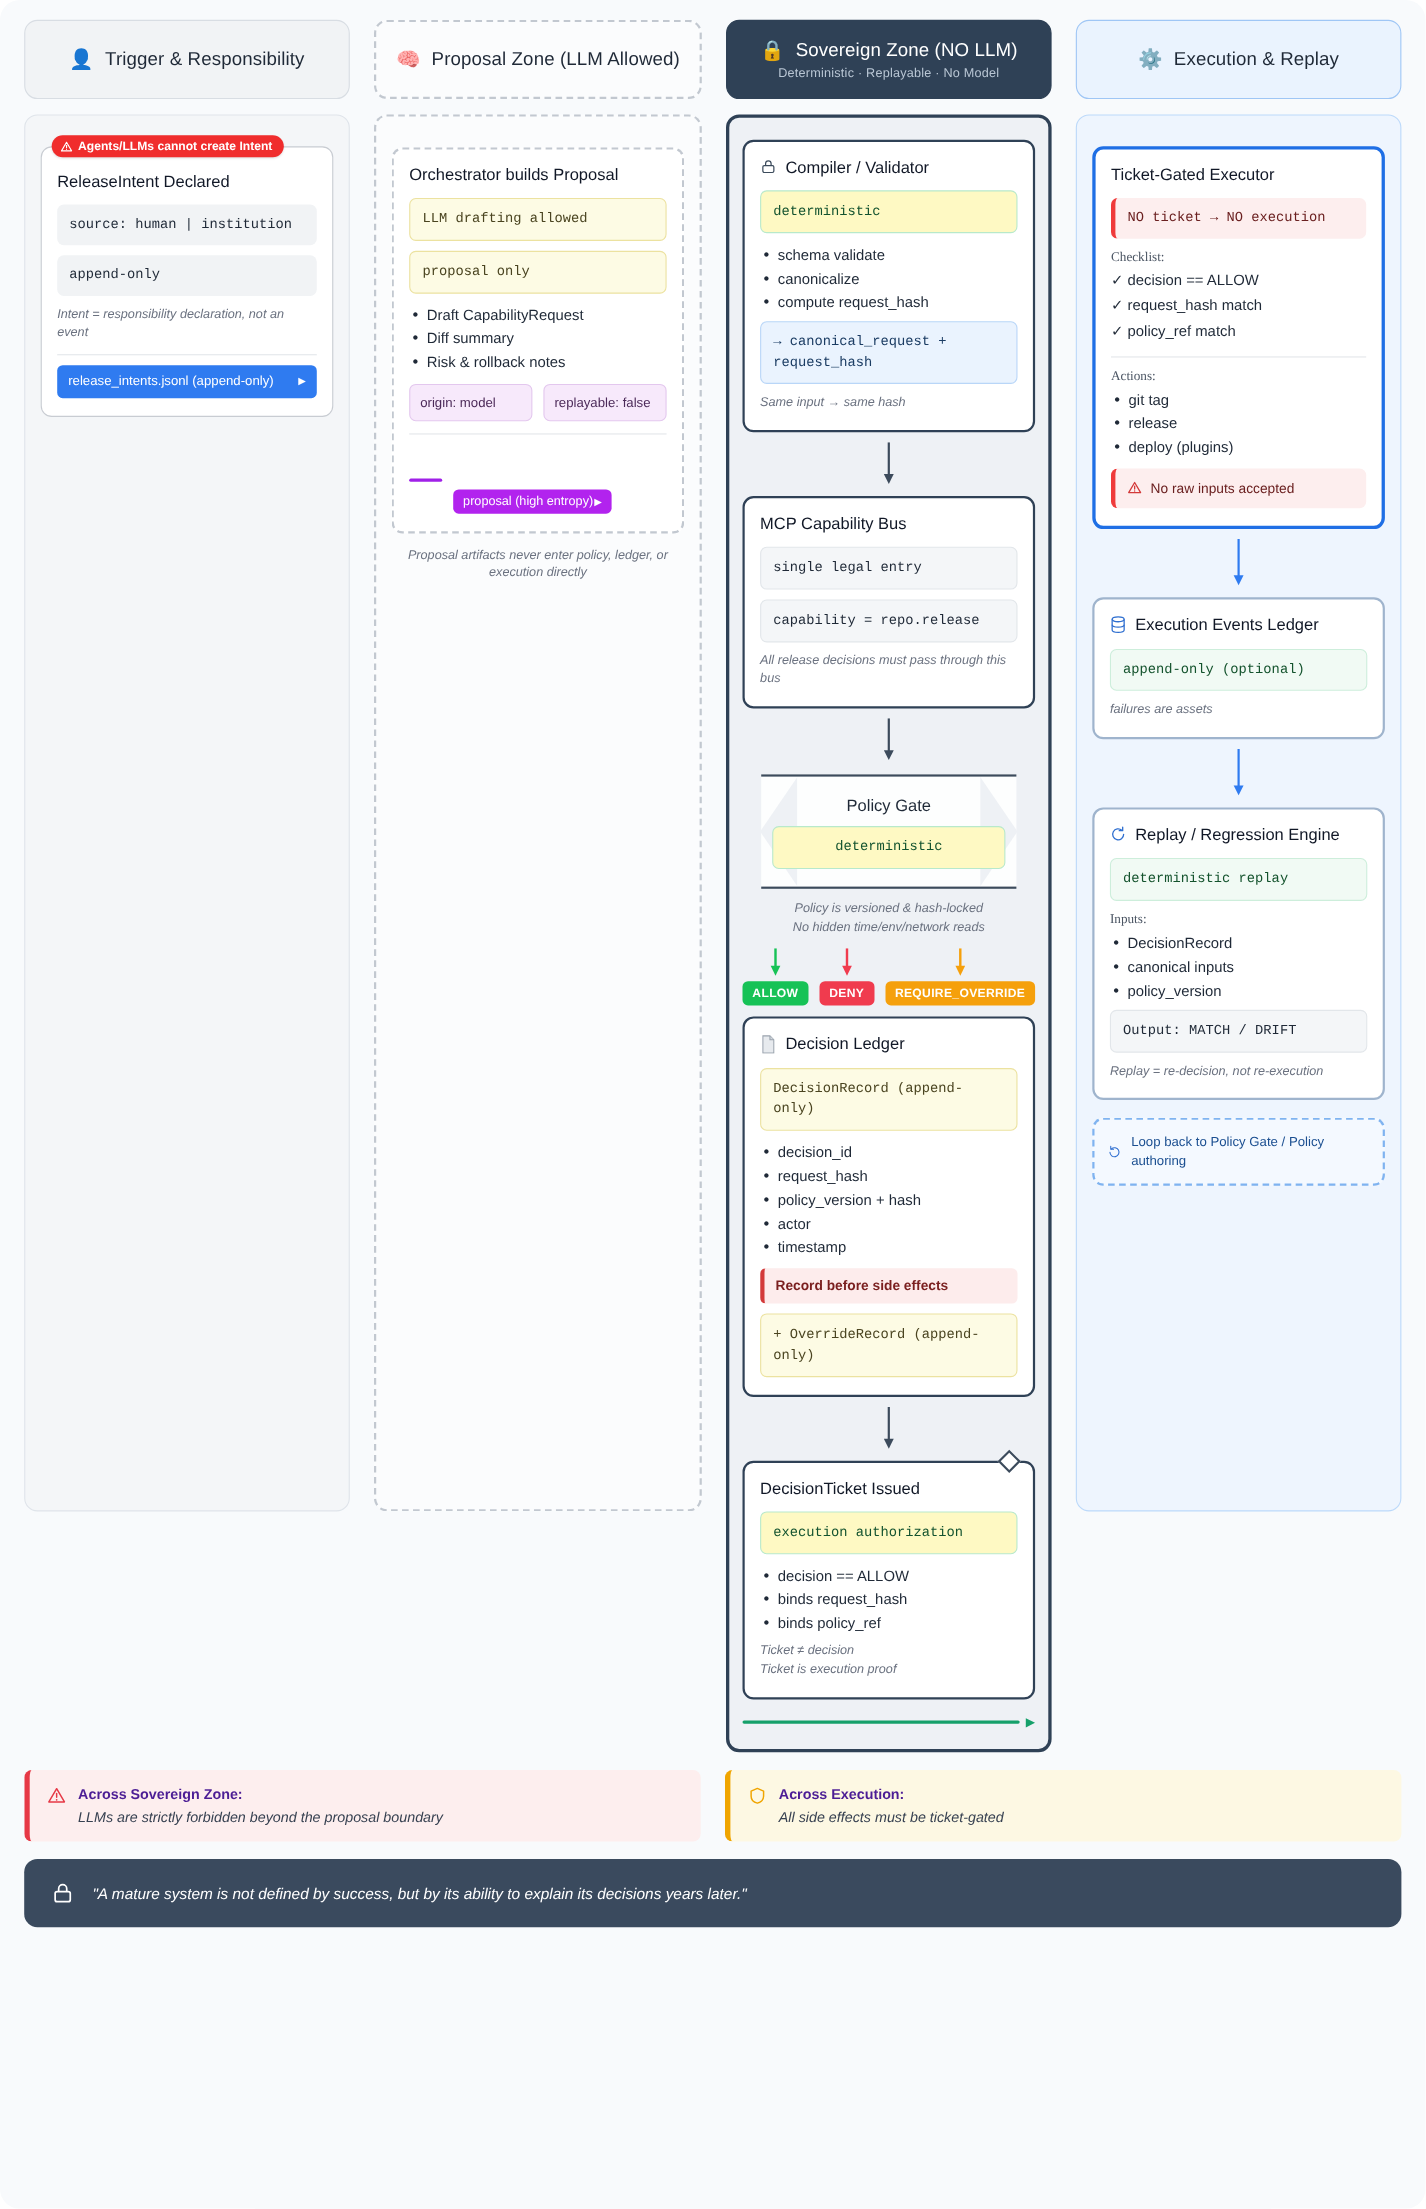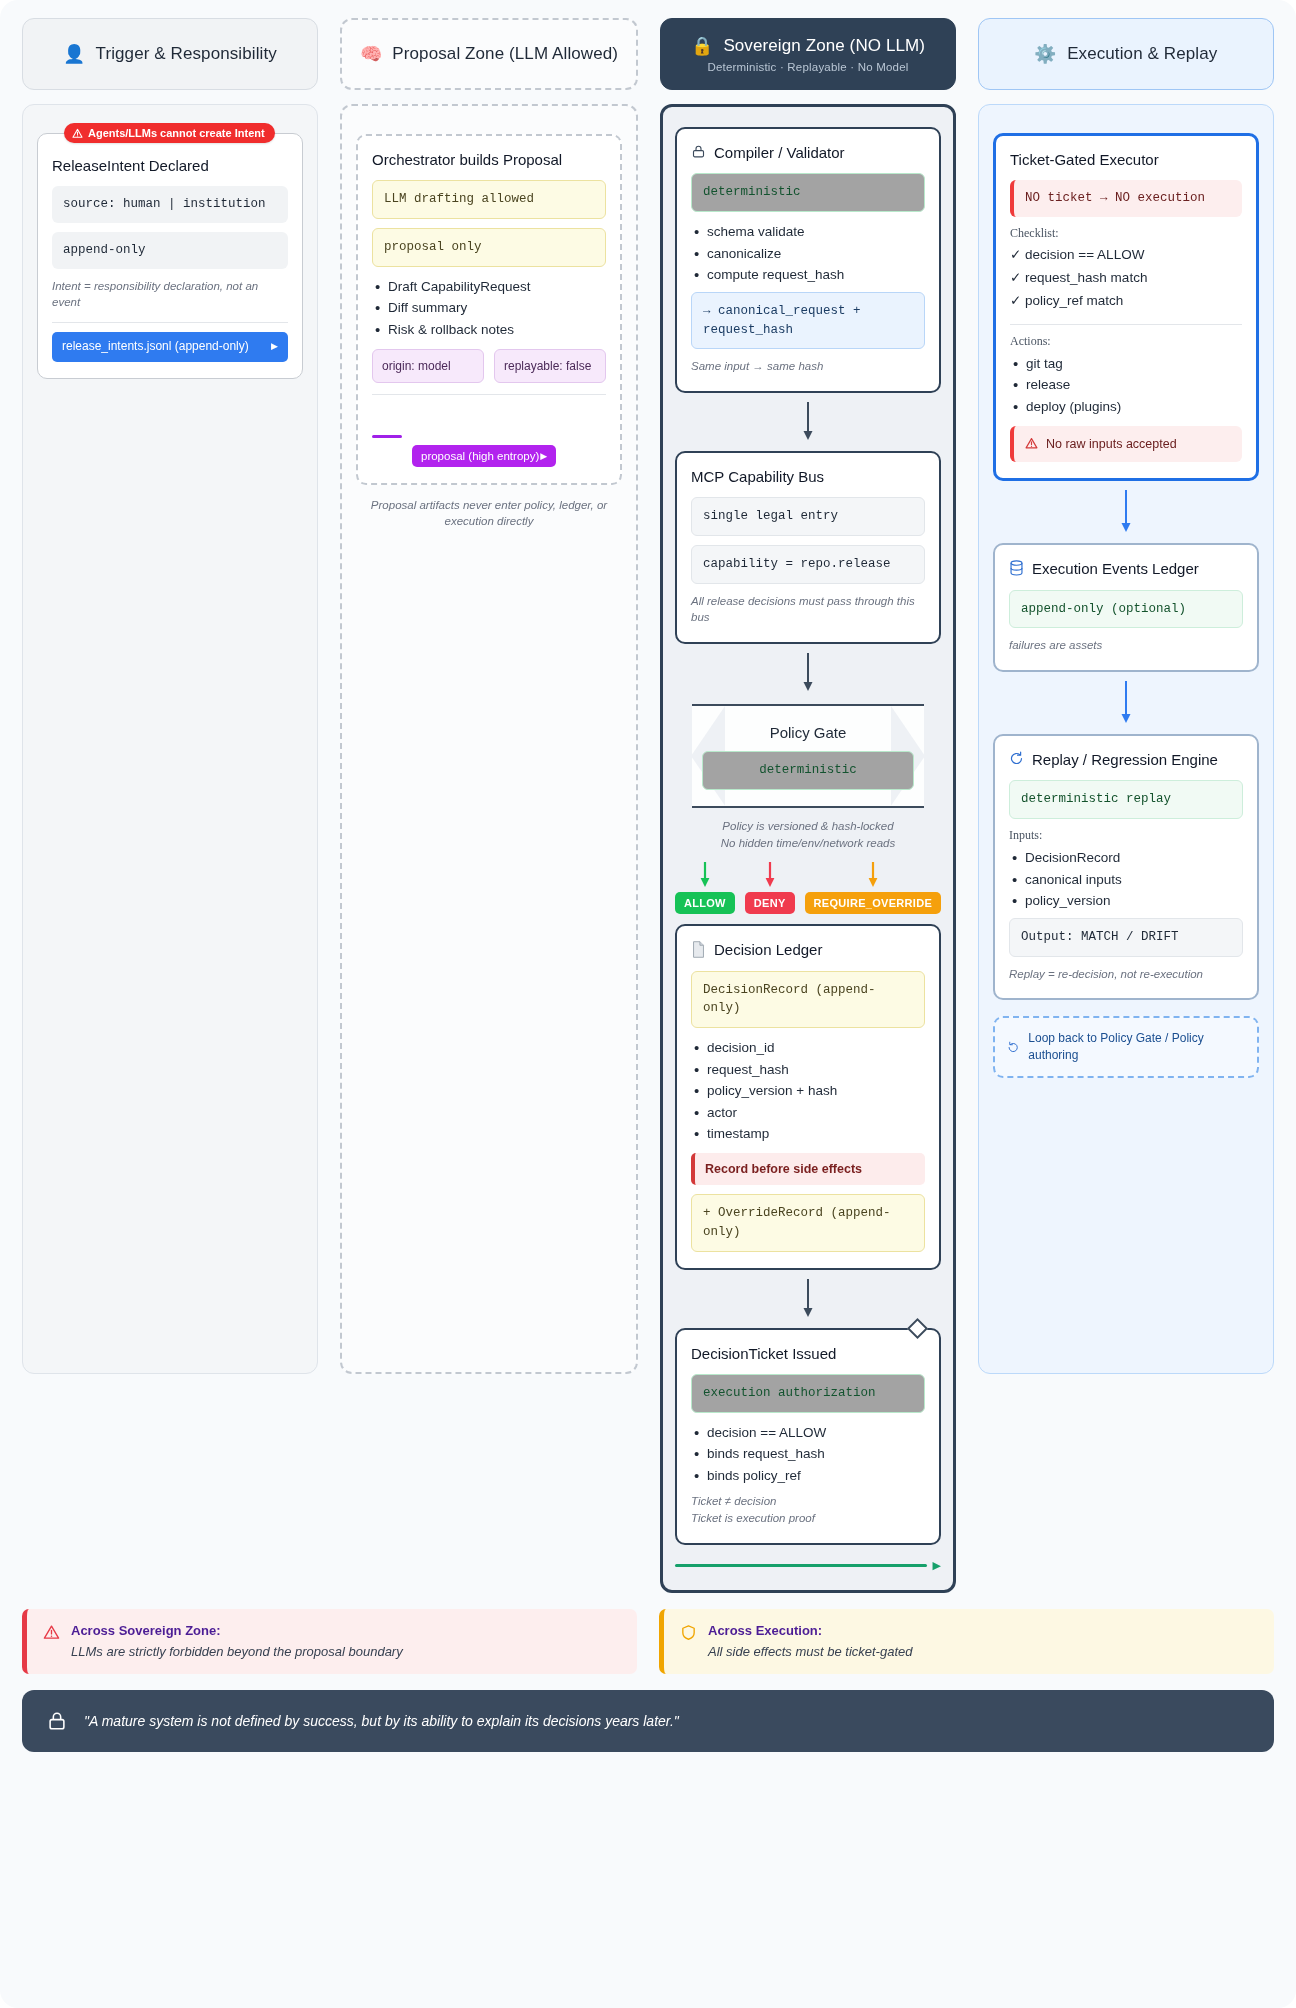--- a/index.html
+++ b/index.html
@@ -65,42 +65,42 @@
   .mono {
     font-family:"Liberation Mono", monospace;
     font-size:12.5px;
     line-height:1.5;
     padding:9px 11px;
     border-radius:6px;
     margin-bottom:9px;
     word-break:break-word;
   }
   .mono.grey   { background:#f1f3f5; color:#1f2937; }
-  .mono.green  { background:#a3a3a3; border:1px solid #b8e9cb; color:#13532f; }
+  .mono.green  { background:#fef9c3; border:1px solid #b8e9cb; color:#13532f; }
   .mono.yellow { background:#fdfbe4; border:1px solid #ece2a0; color:#4a4420; }
   .mono.bluebx { background:#eaf3fe; border:1px solid #b9d6f8; color:#1b3c63; }
   .mono.plain  { background:#f4f6f8; color:#1f2937; border:1px solid #e2e6ea; }
   .mono.red    { background:#fdeeee; border-left:4px solid #ef3b3b; color:#6b2020; }
   .mono.greenline { background:#f1faf4; border:1px solid #cdeedb; color:#14532d; }
 
   ul.bullets { list-style:none; margin:4px 0 6px 0; }
   ul.bullets li {
     font-size:13.5px; line-height:1.6; padding-left:16px; position:relative; color:#1f2937;
   }
   ul.bullets li:before {
     content:"•"; position:absolute; left:3px; top:-1px; font-size:15px; color:#1f2937;
   }
   .note { font-size:11.5px; font-style:italic; color:#6b7280; line-height:1.45; margin-top:7px; }
   .sublabel { font-size:12px; color:#4b5563; margin:8px 0 3px 0;font-family:Liberation Serif, serif; }
   .checks { font-size:13.5px; line-height:1.7; color:#1f2937; }
   .hr { height:1px; background:#e3e6ea; margin:11px 0 9px 0; }
 
   
   .badge-red-top {
-    position:absolute; top:-11px; left:26px;
+    position:absolute; top:-11px; left:9px;
     background:#f02d2d; color:#fff;
     font-size:11px; font-weight:700;
     border-radius:11px; padding:4px 10px 4px 8px;
     display:flex; align-items:center; gap:5px; white-space:nowrap;
     box-shadow:0 1px 2px rgba(0,0,0,.12);
   }
   .pill-row { display:flex; gap:10px; margin:8px 0 4px 0; }
   .pill {
     flex:1 1 0;
     background:#f7e9fb; border:1px solid #e3c7ee; color:#4c2a59;

